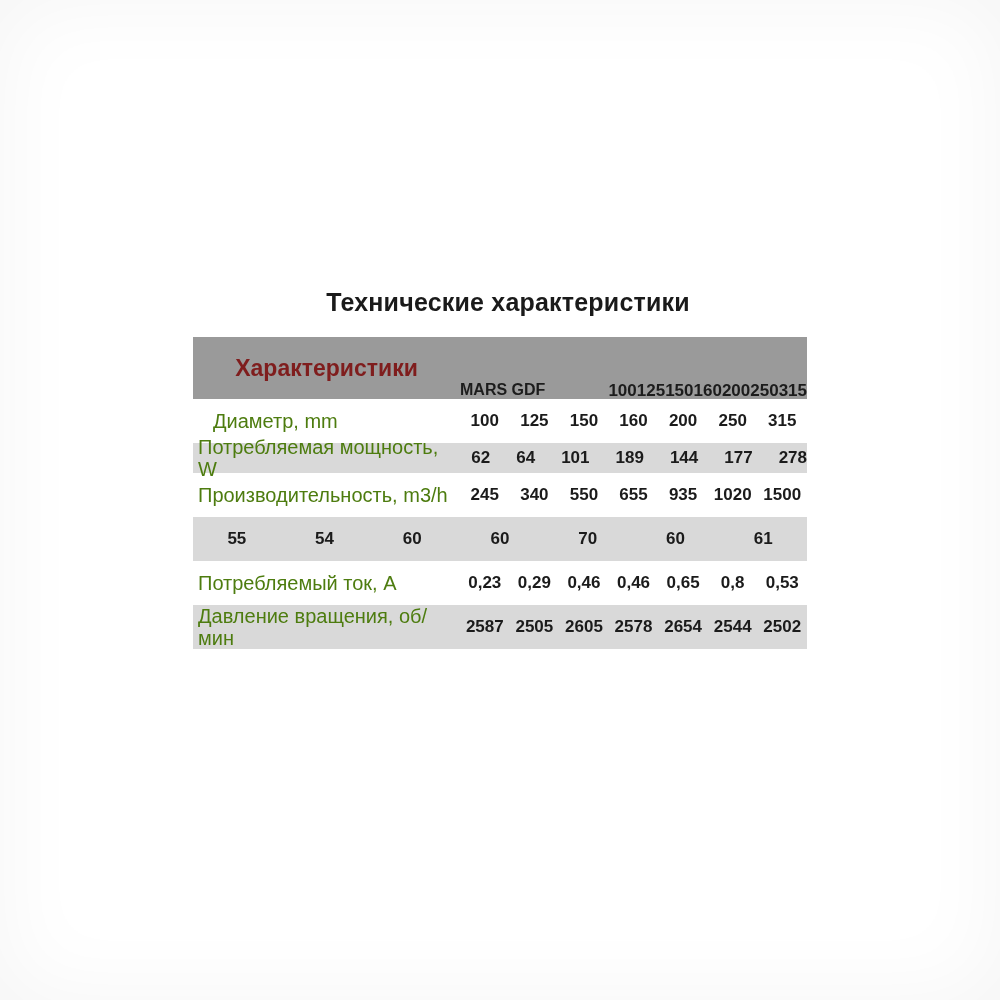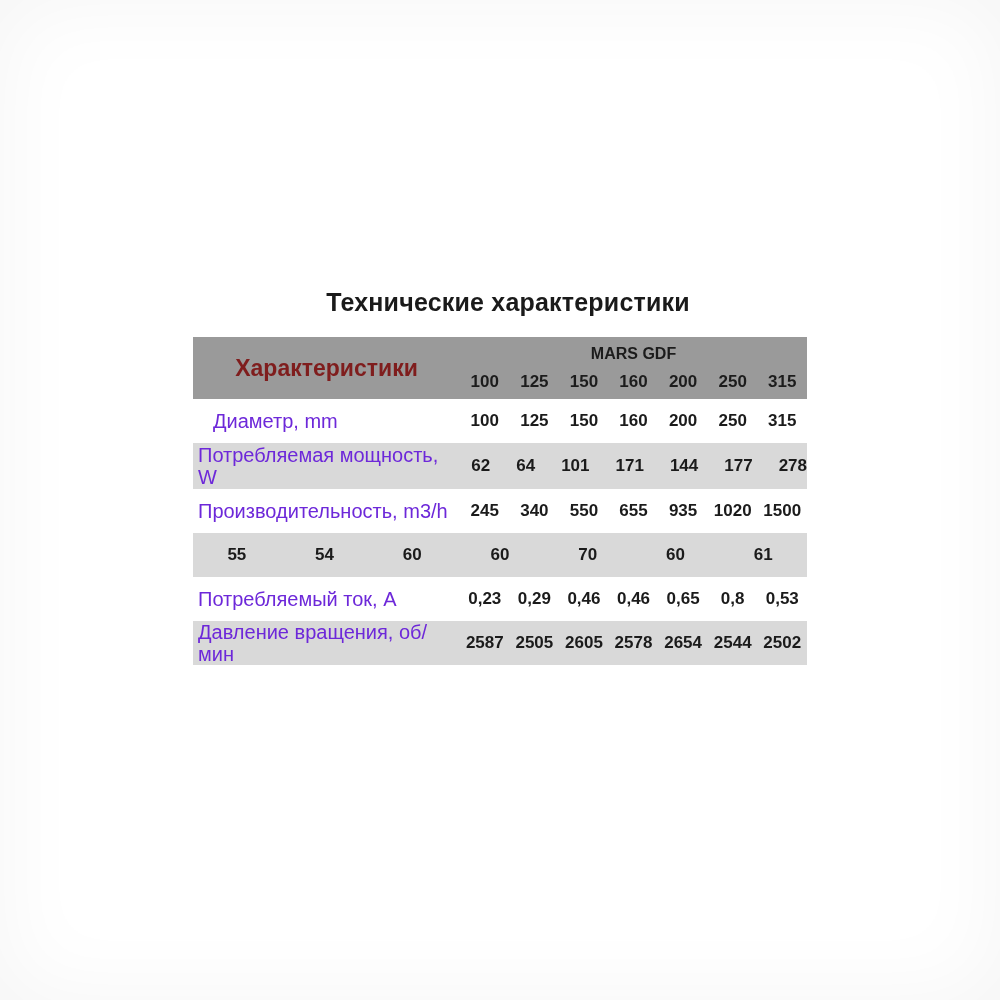--- a/index.html
+++ b/index.html
@@ -43,23 +43,23 @@
     display: flex;
     align-items: center;
     justify-content: center;
     font-size: 23px;
     font-weight: 700;
     color: #7f1d1d;
   }
   .t-header .group {
     flex: 1;
     display: flex;
-    flex-direction: column;
     justify-content: space-between;
     padding: 8px 0 7px 0;
+    margin-top: 36px;
   }
   .group-name {
     text-align: center;
     font-size: 16px;
     font-weight: 700;
     color: #1c1c1c;
   }
   .sizes-row {
     display: flex;
   }
@@ -70,28 +70,28 @@
     font-weight: 700;
     color: #1c1c1c;
   }
   .t-row {
     display: flex;
     align-items: center;
     height: 44px;
     background: #ffffff;
   }
   .t-row:nth-of-type(odd) { background: #d9d9d9; }
-  .t-row.tall { height: 46px; gap: 26px; }
+  .t-row.tall { height: 30px; gap: 26px; }
   .t-row .label-cell {
     width: 267px;
     box-sizing: border-box;
     padding-left: 5px;
     font-size: 20px;
     font-weight: 400;
-    color: #6d28d9;
+    color: #4d7c0f;
     line-height: 22px;
   }
   .t-row.indent .label-cell { padding-left: 20px; }
   .t-row .label-cell .wrap-narrow {
     display: inline-block;
     max-width: 246px;
   }
   .t-row .v-cell {
     flex: 1;
     text-align: center;
@@ -134,21 +134,21 @@
       <div class="v-cell">200</div>
       <div class="v-cell">250</div>
       <div class="v-cell">315</div>
     </div>
 
     <div class="t-row tall">
       <div class="label-cell"><span class="wrap-narrow">Потребляемая мощность, W</span></div>
       <div class="v-cell">62</div>
       <div class="v-cell">64</div>
       <div class="v-cell">101</div>
-      <div class="v-cell">171</div>
+      <div class="v-cell">189</div>
       <div class="v-cell">144</div>
       <div class="v-cell">177</div>
       <div class="v-cell">278</div>
     </div>
 
     <div class="t-row">
       <div class="label-cell">Производительность, m3/h</div>
       <div class="v-cell">245</div>
       <div class="v-cell">340</div>
       <div class="v-cell">550</div>

